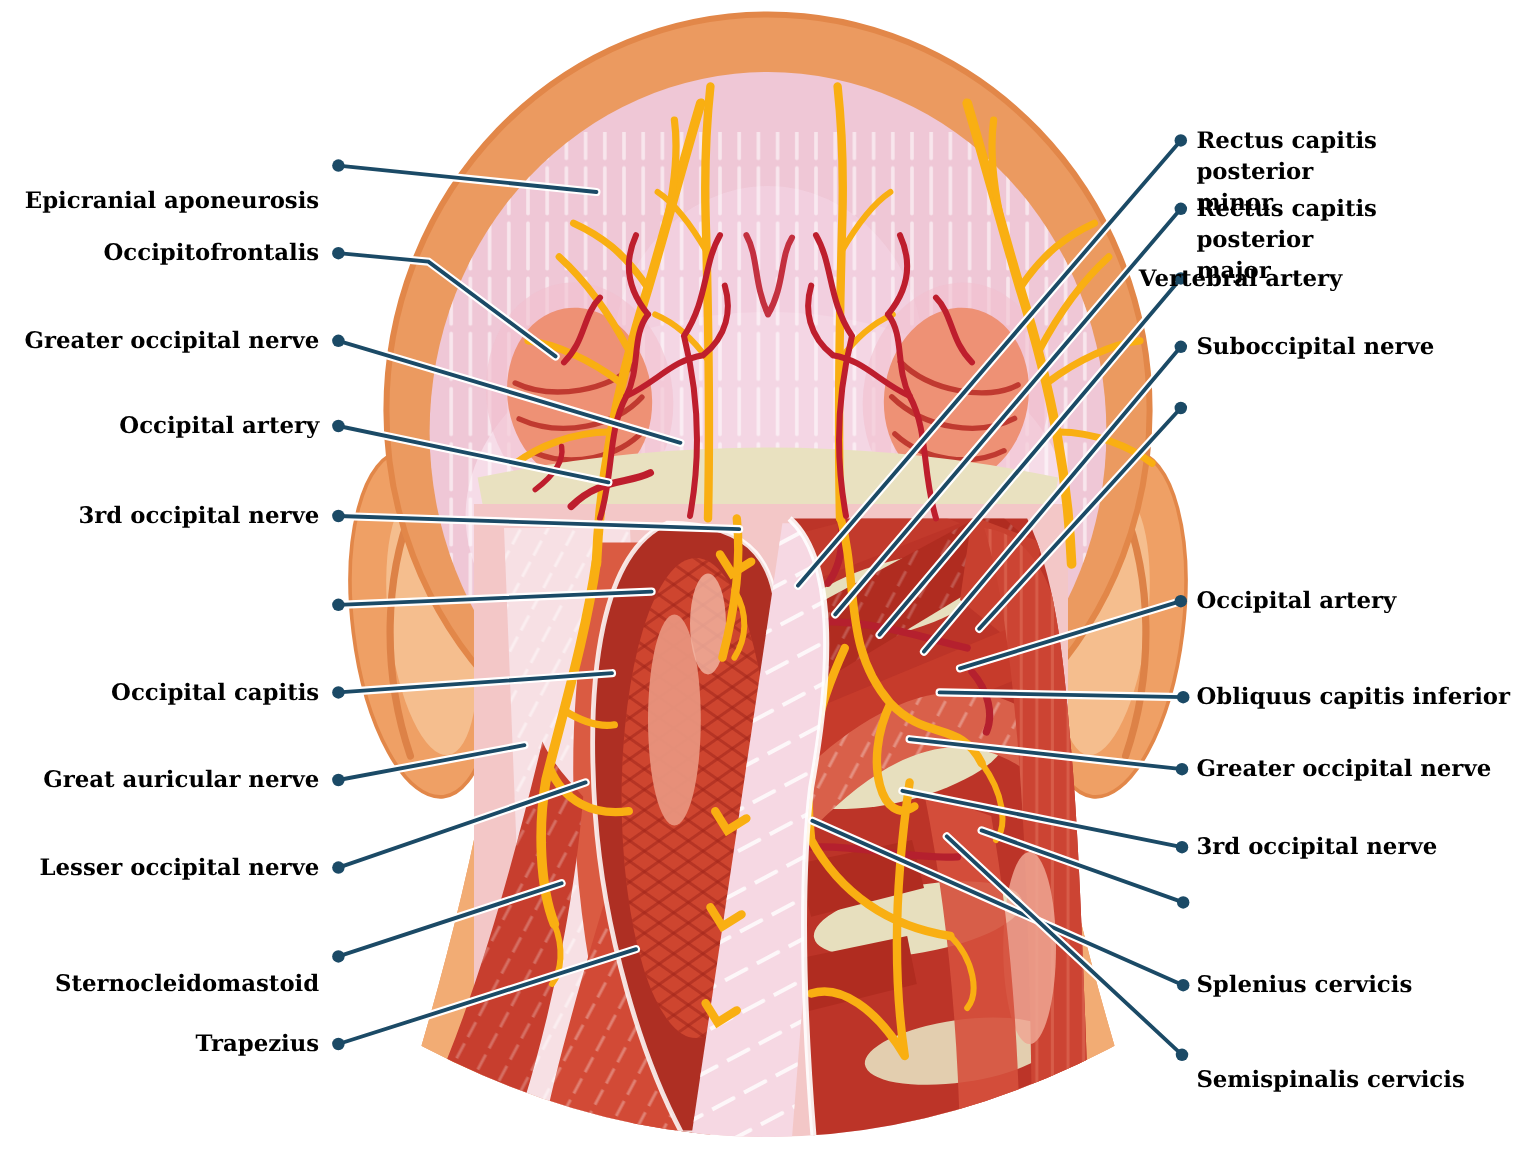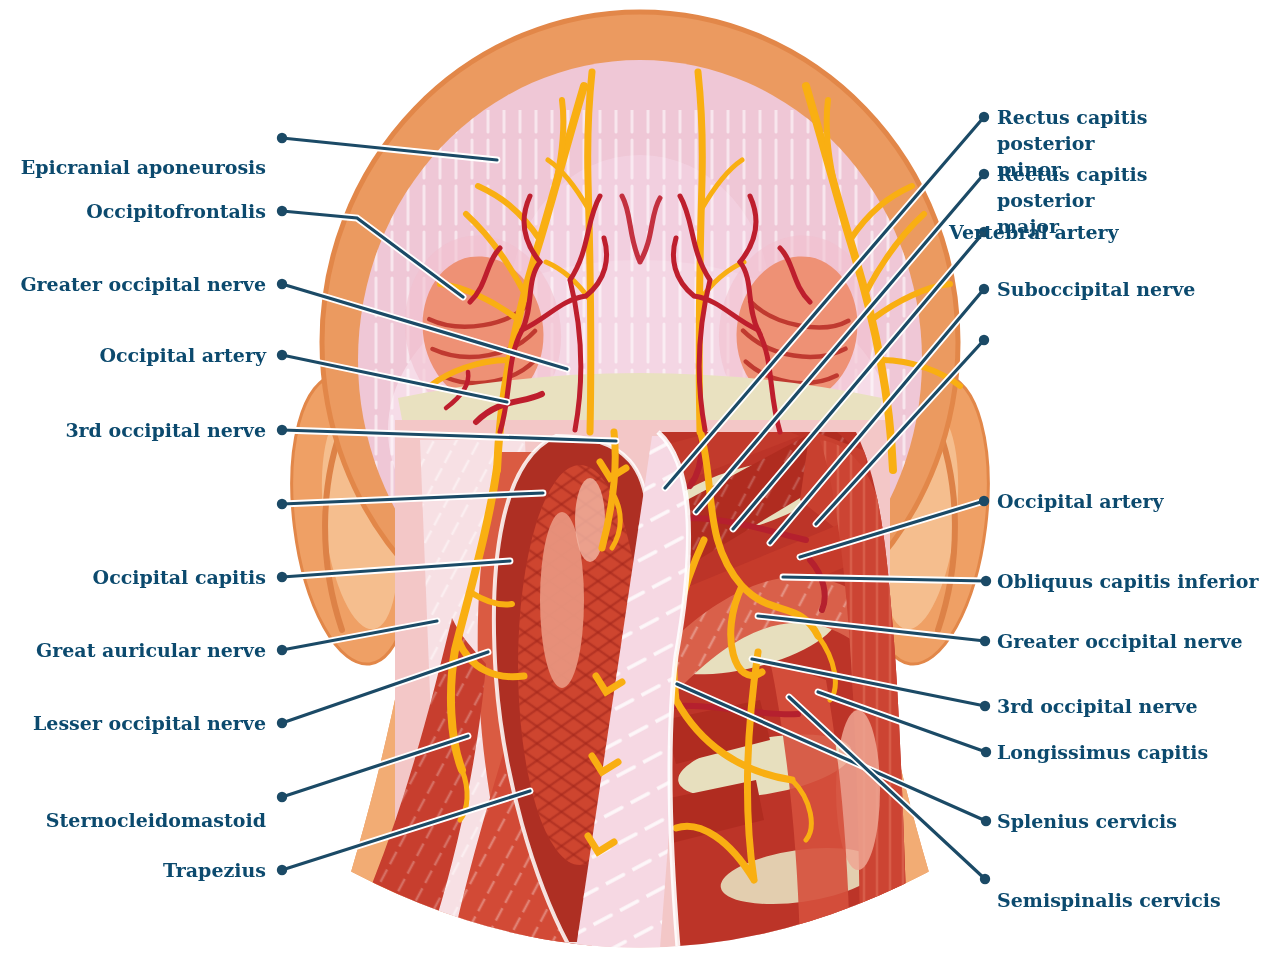--- a/index.html
+++ b/index.html
@@ -1,21 +1,21 @@
 <!DOCTYPE html>
 <html><head>
 <meta charset="utf-8">
 <style>
   html,body{margin:0;padding:0;background:#fff;}
   #stage{position:relative;width:1280px;height:968px;background:#ffffff;overflow:hidden;
          font-family:"DejaVu Serif","Liberation Serif",serif;}
   #anatomy,#leads{position:absolute;left:0;top:0;width:1280px;height:968px;}
   #leads{z-index:5;}
   .label{position:absolute;z-index:6;font-weight:bold;font-size:19px;line-height:26px;
-         color:#0c4a6e;white-space:nowrap;}
+         color:#000000;white-space:nowrap;}
   .label.two{white-space:normal;width:250px;}
   .label.left-side{text-align:right;}
   .label.right-side{text-align:left;}
 </style>
 </head>
 <body>
 
 <div id="stage">
 
 <svg id="anatomy" viewBox="0 0 1280 968" aria-hidden="true">
@@ -274,16 +274,15 @@
     <div class="label left-side" style="top: 807px; right: 1014px; text-align: center;"><span>Sternocleidomastoid</span></div>
     <div class="label left-side" style="top: 857px; right: 1014px;"><span>Trapezius</span></div>
     <div class="label right-side two" style="top: 104px; left: 997px;"><span>Rectus capitis posterior</span><br><span>minor</span></div>
     <div class="label right-side two" style="top: 161px; left: 997px;"><span>Rectus capitis posterior</span><br><span>major</span></div>
     <div class="label right-side" style="top: 219px; left: 949px;"><span>Vertebral artery</span></div>
     <div class="label right-side" style="top: 276px; left: 997px;"><span>Suboccipital nerve</span></div>
     <div class="label right-side" style="top: 488px; left: 997px;"><span>Occipital artery</span></div>
     <div class="label right-side" style="top: 568px; left: 997px;"><span>Obliquus capitis inferior</span></div>
     <div class="label right-side" style="top: 628px; left: 997px;"><span>Greater occipital nerve</span></div>
     <div class="label right-side" style="top: 693px; left: 997px;"><span>3rd occipital nerve</span></div>
-    <div class="label right-side" style="top: 739px; left: 997px;"><span>Longissimus capitis</span></div>
     <div class="label right-side" style="top: 808px; left: 997px;"><span>Splenius cervicis</span></div>
     <div class="label right-side" style="top: 866px; left: 997px; margin-top: 21px;"><span>Semispinalis cervicis</span></div>
   </div>
 
 </body></html>

